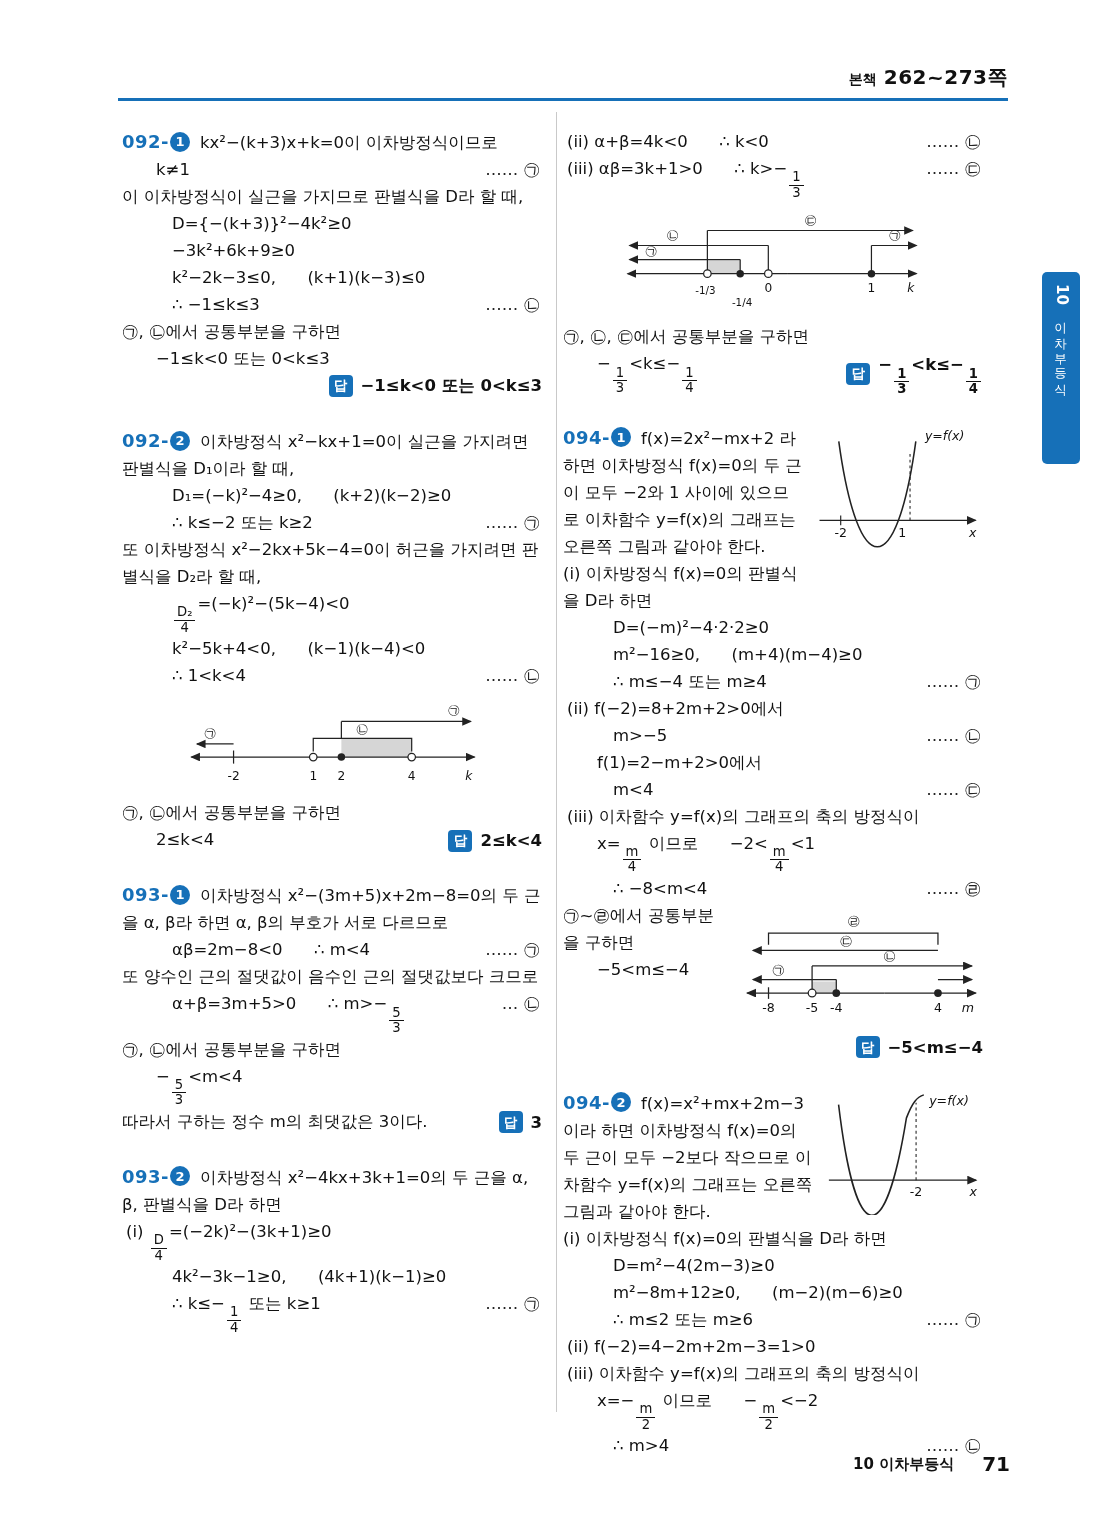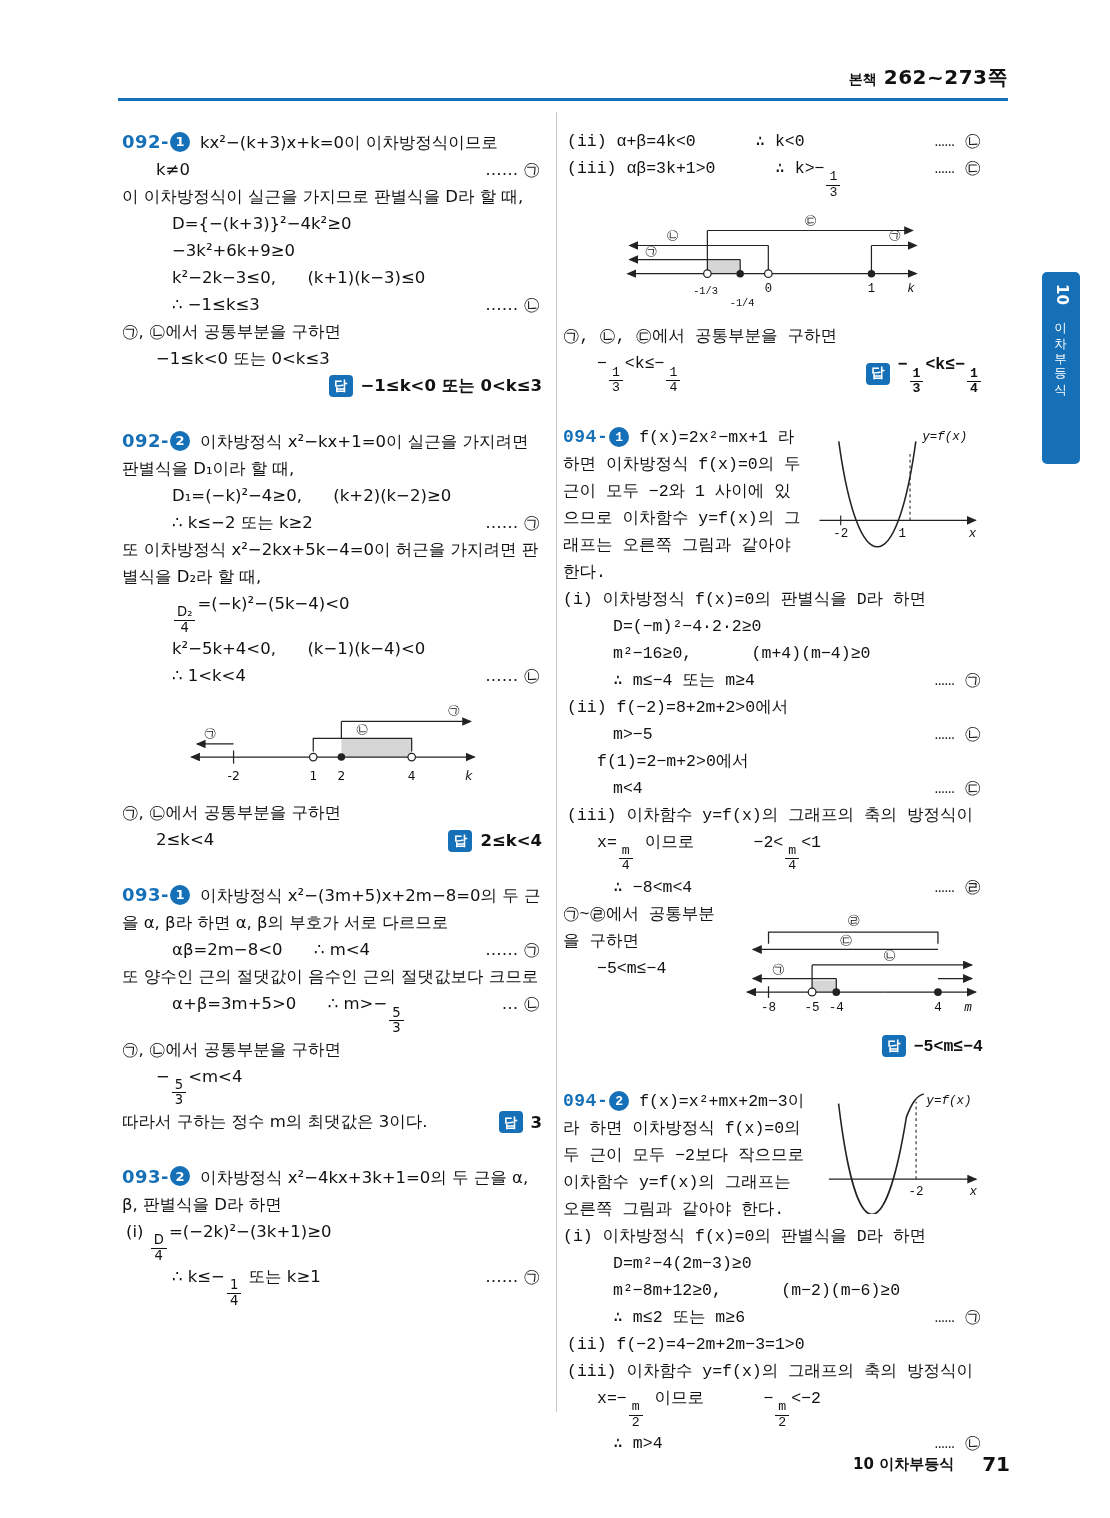--- a/index.html
+++ b/index.html
@@ -22,21 +22,21 @@
     background:#1670b8; border-radius:5px; color:#fff;
     writing-mode:vertical-rl; display:flex; align-items:center; justify-content:flex-start;
     padding:12px 0; gap:8px;
   }
   .tab-num { font-weight:bold; font-size:15px; }
   .tab-title { font-size:12.5px; letter-spacing:3px; }
 
   
   .columns { position:absolute; top:128px; left:122px; width:890px; display:flex; }
   .col { width:420px; }
-  .col + .col { margin-left:21px;font-family:Liberation Mono, monospace; }
+  .col + .col { margin-left:21px; }
   .divider { position:absolute; top:112px; left:556px; width:1px; height:1300px; background:#c9c9c9; }
 
   .block { margin-bottom:28px; overflow:hidden; }
   .line { position:relative; min-height:27px; }
   .txt { white-space:pre-wrap; overflow-wrap:break-word; }
   .ind0 { margin-left:4px; }
   .ind1 { margin-left:34px; }
   .ind2 { margin-left:50px; }
 
   .plabel { display:inline-flex; align-items:center; margin-right:10px; color:#1670b8; font-weight:bold; }
@@ -88,21 +88,21 @@
     <span class="tab-title">이차부등식</span>
   </div>
 
   <div class="columns">
     <div class="col" id="col-0">
         <div class="block">
           <div class="line p"><span class="plabel">
               <span class="pnum">092-</span>
               <span class="circ">1</span>
             </span><span class="txt">kx²−(k+3)x+k=0이 이차방정식이므로</span></div>
-          <div class="line m ind1"><span class="txt">k≠0</span><span class="mk">…… ㉠</span></div>
+          <div class="line m ind1"><span class="txt">k≠1</span><span class="mk">…… ㉠</span></div>
           <div class="line p"><span class="txt">이 이차방정식이 실근을 가지므로 판별식을 D라 할 때,</span></div>
           <div class="line m ind2"><span class="txt">D={−(k+3)}²−4k²≥0</span></div>
           <div class="line m ind2"><span class="txt">−3k²+6k+9≥0</span></div>
           <div class="line m ind2"><span class="txt">k²−2k−3≤0,      (k+1)(k−3)≤0</span></div>
           <div class="line m ind2"><span class="txt">∴ −1≤k≤3</span><span class="mk">…… ㉡</span></div>
           <div class="line p"><span class="txt">㉠, ㉡에서 공통부분을 구하면</span></div>
           <div class="line m ind1"><span class="txt">−1≤k&lt;0 또는 0&lt;k≤3</span></div>
           <div class="line ans">
             <span class="ansgrp">
               <span class="dap">답</span>
@@ -171,20 +171,21 @@
               <span class="dap">답</span>
               <span class="anstxt">3</span>
             </span></div>
         </div>
         <div class="block">
           <div class="line p"><span class="plabel">
               <span class="pnum">093-</span>
               <span class="circ">2</span>
             </span><span class="txt">이차방정식 x²−4kx+3k+1=0의 두 근을 α, β, 판별식을 D라 하면</span></div>
           <div class="line m ind0"><span class="txt">(i) <span class="frac"><span>D</span><span>4</span></span>=(−2k)²−(3k+1)≥0</span></div>
+          <div class="line m ind2"><span class="txt">4k²−3k−1≥0,      (4k+1)(k−1)≥0</span></div>
           <div class="line m ind2"><span class="txt">∴ k≤−<span class="frac"><span>1</span><span>4</span></span> 또는 k≥1</span><span class="mk">…… ㉠</span></div>
         </div>
       </div>
     <div class="col" id="col-1">
         <div class="block">
           <div class="line m ind0"><span class="txt">(ii) α+β=4k&lt;0      ∴ k&lt;0</span><span class="mk">…… ㉡</span></div>
           <div class="line m ind0"><span class="txt">(iii) αβ=3k+1&gt;0      ∴ k&gt;−<span class="frac"><span>1</span><span>3</span></span></span><span class="mk">…… ㉢</span></div>
           <svg width="310" height="105" viewBox="0 0 330 112" class="dia-center">
     <defs>
               <marker id="a2" markerWidth="9" markerHeight="8" refX="7" refY="3.5" orient="auto">
@@ -244,21 +245,21 @@
     <line x1="100" y1="98" x2="100" y2="28" stroke="#222" stroke-width="1.1" stroke-dasharray="3,3"></line>
     <line x1="28" y1="93" x2="28" y2="103" stroke="#222" stroke-width="1.2"></line>
     <text x="136" y="15" font-style="italic">y=f(x)</text>
     <text x="28" y="115">-2</text>
     <text x="92" y="115">1</text>
     <text x="165" y="115" font-style="italic">x</text>
   </svg>
           <div class="line p"><span class="plabel">
               <span class="pnum">094-</span>
               <span class="circ">1</span>
-            </span><span class="txt">f(x)=2x²−mx+1 라 하면 이차방정식 f(x)=0의 두 근이 모두 −2와 1 사이에 있으므로 이차함수 y=f(x)의 그래프는 오른쪽 그림과 같아야 한다.</span></div>
+            </span><span class="txt">f(x)=2x²−mx+2 라 하면 이차방정식 f(x)=0의 두 근이 모두 −2와 1 사이에 있으므로 이차함수 y=f(x)의 그래프는 오른쪽 그림과 같아야 한다.</span></div>
           <div class="line p"><span class="txt">(i) 이차방정식 f(x)=0의 판별식을 D라 하면</span></div>
           <div class="line m ind2"><span class="txt">D=(−m)²−4·2·2≥0</span></div>
           <div class="line m ind2"><span class="txt">m²−16≥0,      (m+4)(m−4)≥0</span></div>
           <div class="line m ind2"><span class="txt">∴ m≤−4 또는 m≥4</span><span class="mk">…… ㉠</span></div>
           <div class="line m ind0"><span class="txt">(ii) f(−2)=8+2m+2&gt;0에서</span></div>
           <div class="line m ind2"><span class="txt">m&gt;−5</span><span class="mk">…… ㉡</span></div>
           <div class="line m ind1"><span class="txt">f(1)=2−m+2&gt;0에서</span></div>
           <div class="line m ind2"><span class="txt">m&lt;4</span><span class="mk">…… ㉢</span></div>
           <div class="line m ind0"><span class="txt">(iii) 이차함수 y=f(x)의 그래프의 축의 방정식이</span></div>
           <div class="line m ind1"><span class="txt">x=<span class="frac"><span>m</span><span>4</span></span> 이므로      −2&lt;<span class="frac"><span>m</span><span>4</span></span>&lt;1</span></div>

